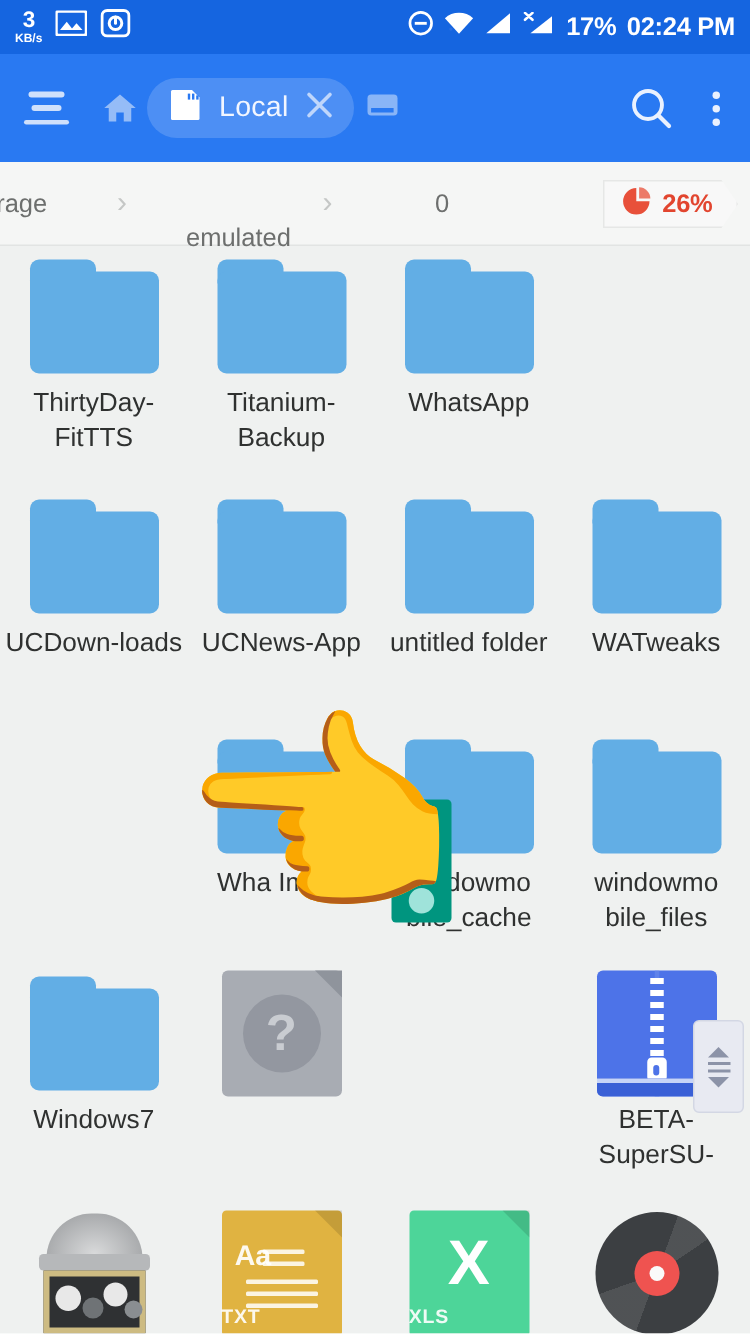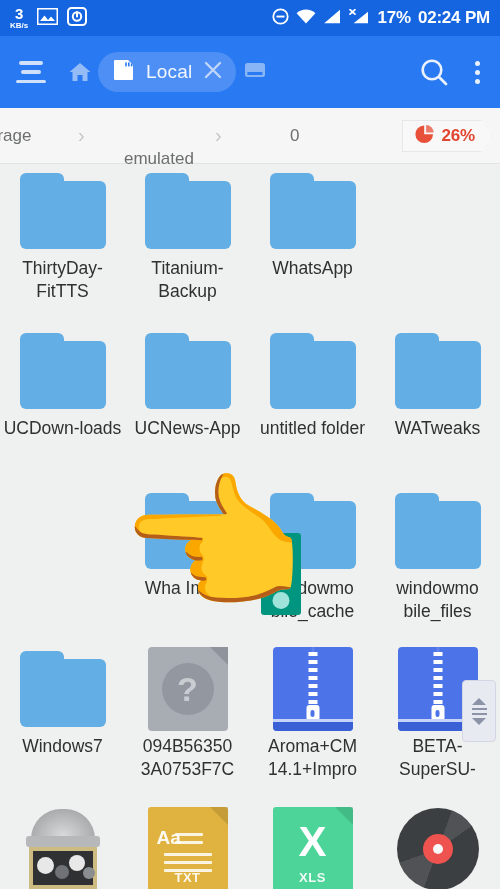--- a/index.html
+++ b/index.html
@@ -343,21 +343,21 @@
   .file-doc .lines .ln {
     height: 3px;
     background: rgba(255,255,255,0.85);
     margin-bottom: 5px;
     border-radius: 1px;
   }
   .file-doc .tag {
     position: absolute;
     bottom: 6px;
     width: 100%;
-    text-align: center;
+    text-align: left;
     color: rgba(255,255,255,0.9);
     font-size: 13px;
     font-weight: bold;
     letter-spacing: .5px;
   }
   .aa {
     position: absolute;
     left: 9px; top: 20px;
     color: rgba(255,255,255,0.92);
     font-size: 19px;
@@ -724,32 +724,20 @@
         </div>
       <div class="name">Windows7</div>
     </div>
     <div class="cell" style="left:125px;top:478px;">
       <div class="icon-wrap">
         <div class="file-unknown">
             <div class="fold"></div>
             <div class="q">?</div>
           </div>
       </div>
-      <div class="name">094B56350 3A0753F7C</div>
-    </div>
-    <div class="cell" style="left:250px;top:478px;">
-      <div class="icon-wrap">
-        <div class="file-zip">
-            <div class="seam"></div>
-            <div class="teeth"></div>
-            <div class="pull"></div>
-            <div class="base"></div>
-          </div>
-      </div>
-      <div class="name">Aroma+CM 14.1+Impro</div>
     </div>
     <div class="cell" style="left:375px;top:478px;">
       <div class="icon-wrap">
         <div class="file-zip">
             <div class="seam"></div>
             <div class="teeth"></div>
             <div class="pull"></div>
             <div class="base"></div>
           </div>
       </div>

